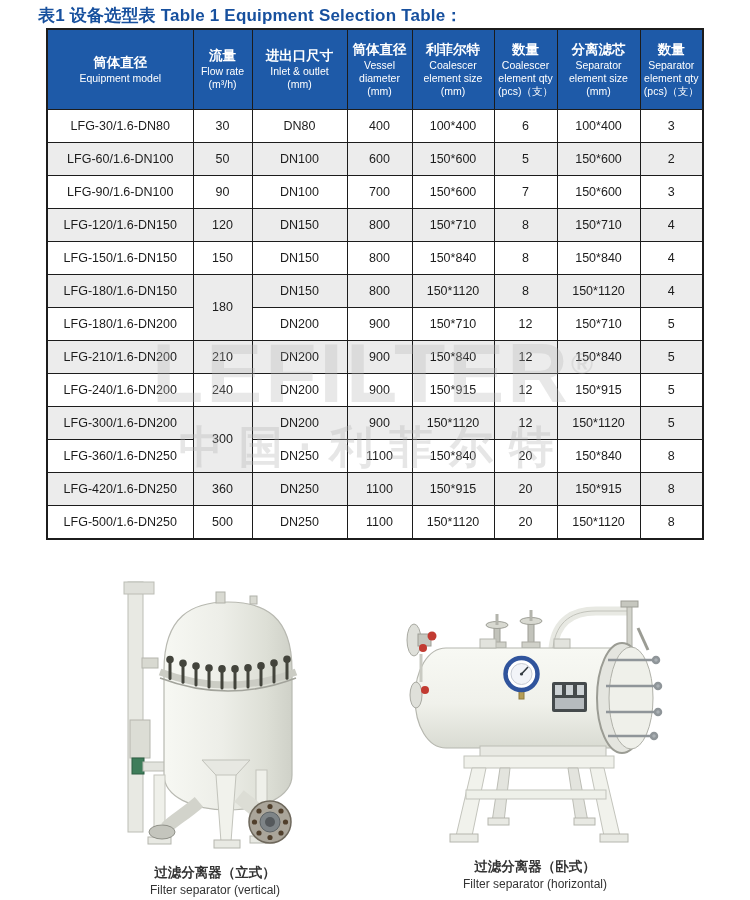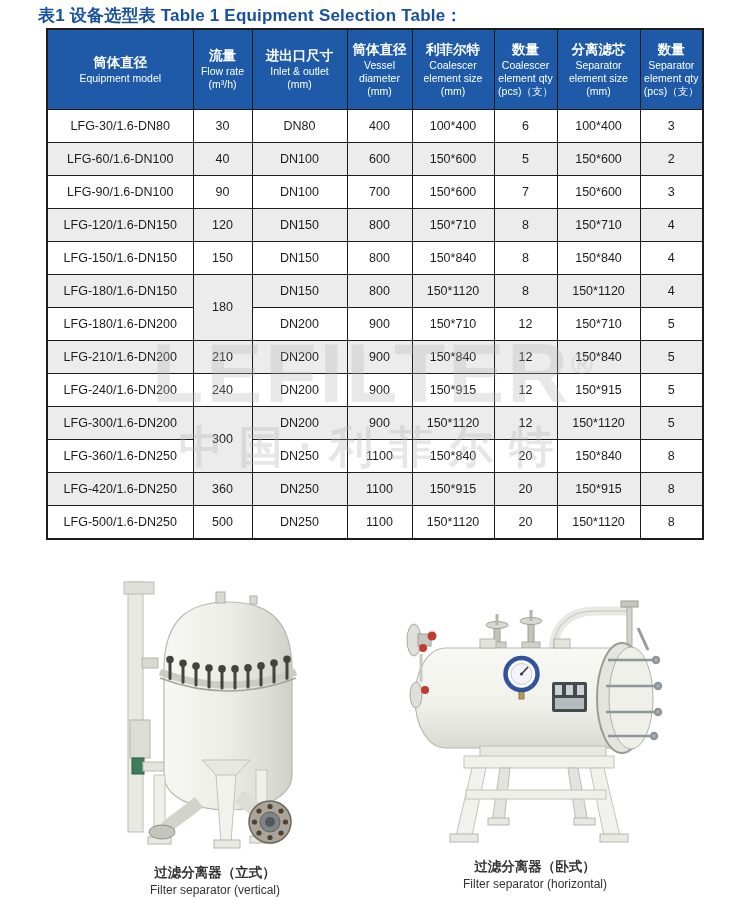--- a/index.html
+++ b/index.html
@@ -90,21 +90,21 @@
           <td>30</td>
           <td>DN80</td>
           <td>400</td>
           <td>100*400</td>
           <td>6</td>
           <td>100*400</td>
           <td>3</td>
         </tr>
         <tr class="alt">
           <td>LFG-60/1.6-DN100</td>
-          <td>40</td>
+          <td>50</td>
           <td>DN100</td>
           <td>600</td>
           <td>150*600</td>
           <td>5</td>
           <td>150*600</td>
           <td>2</td>
         </tr>
         <tr>
           <td>LFG-90/1.6-DN100</td>
           <td>90</td>

